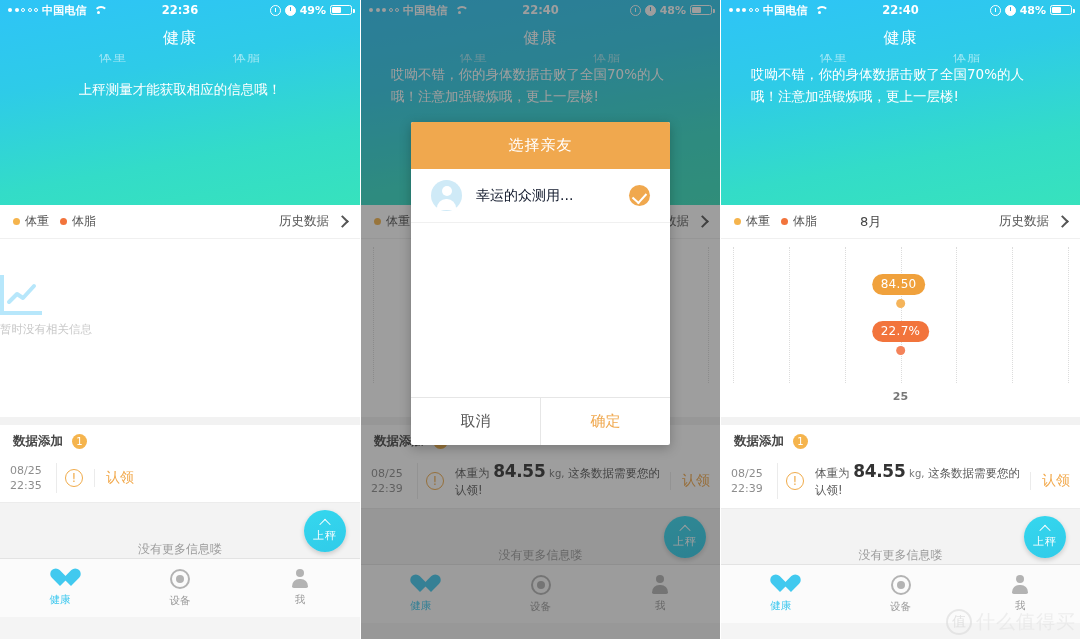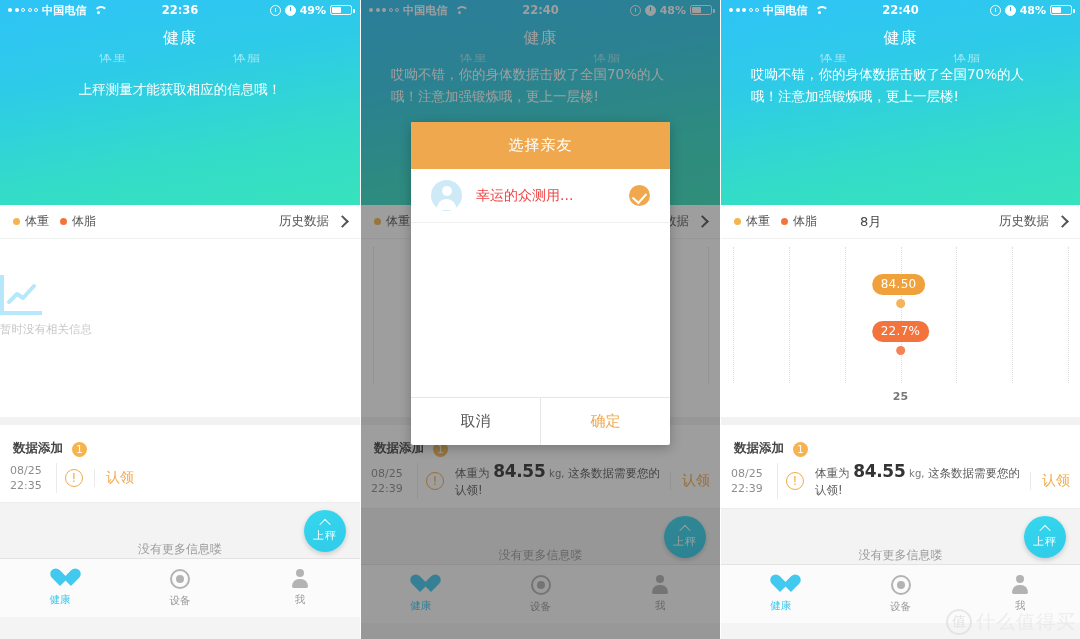--- a/index.html
+++ b/index.html
@@ -152,21 +152,21 @@
   .pt.fat { background: #f4835a; }
   .gap { height: 12px; }
   .x-tick {
     position: absolute; left: 50%; transform: translateX(-50%);
     bottom: 14px; font-size: 11px; color: #777; font-weight: bold;
   }
 
   
   .section-gap { height: 8px; background: #f2f2f2; }
   .data-section { background: #fff; }
-  .data-head { display: flex; align-items: flex-end; gap: 9px; height: 32px; padding: 0 13px; }
+  .data-head { display: flex; align-items: center; gap: 9px; height: 32px; padding: 0 13px; }
   .data-head-title { font-size: 12.5px; color: #444; font-weight: bold; }
   .count-badge {
     width: 15px; height: 15px; border-radius: 50%;
     background: #f5b44d; color: #fff;
     font-size: 10px; display: flex; align-items: center; justify-content: center;
   }
   .data-row { display: flex; align-items: center; padding: 6px 10px 9px; }
   .dr-time { font-size: 11px; color: #8d8d8d; line-height: 15px; width: 46px; flex: 0 0 46px; }
   .dr-warn {
     width: 18px; height: 18px; border-radius: 50%;
@@ -263,21 +263,21 @@
     background: #cfeaf7; position: relative; flex: 0 0 31px;
   }
   .avatar::before {
     content: ""; position: absolute; left: 10.5px; top: 6px;
     width: 10px; height: 10px; border-radius: 50%; background: #fff;
   }
   .avatar::after {
     content: ""; position: absolute; left: 6px; top: 19px;
     width: 19px; height: 11px; border-radius: 9px 9px 0 0; background: #fff;
   }
-  .friend-name { flex: 1; font-size: 14px; color: #ef4444; }
+  .friend-name { flex: 1; font-size: 14px; color: #0f172a; }
   .check {
     width: 21px; height: 21px; border-radius: 50%;
     background: #f0a84e; position: relative; flex: 0 0 21px;
   }
   .check::after {
     content: ""; position: absolute; left: 6px; top: 5px;
     width: 7px; height: 11px;
     border-right: 2px solid #fff; border-bottom: 2px solid #fff;
     transform: rotate(42deg);
   }

